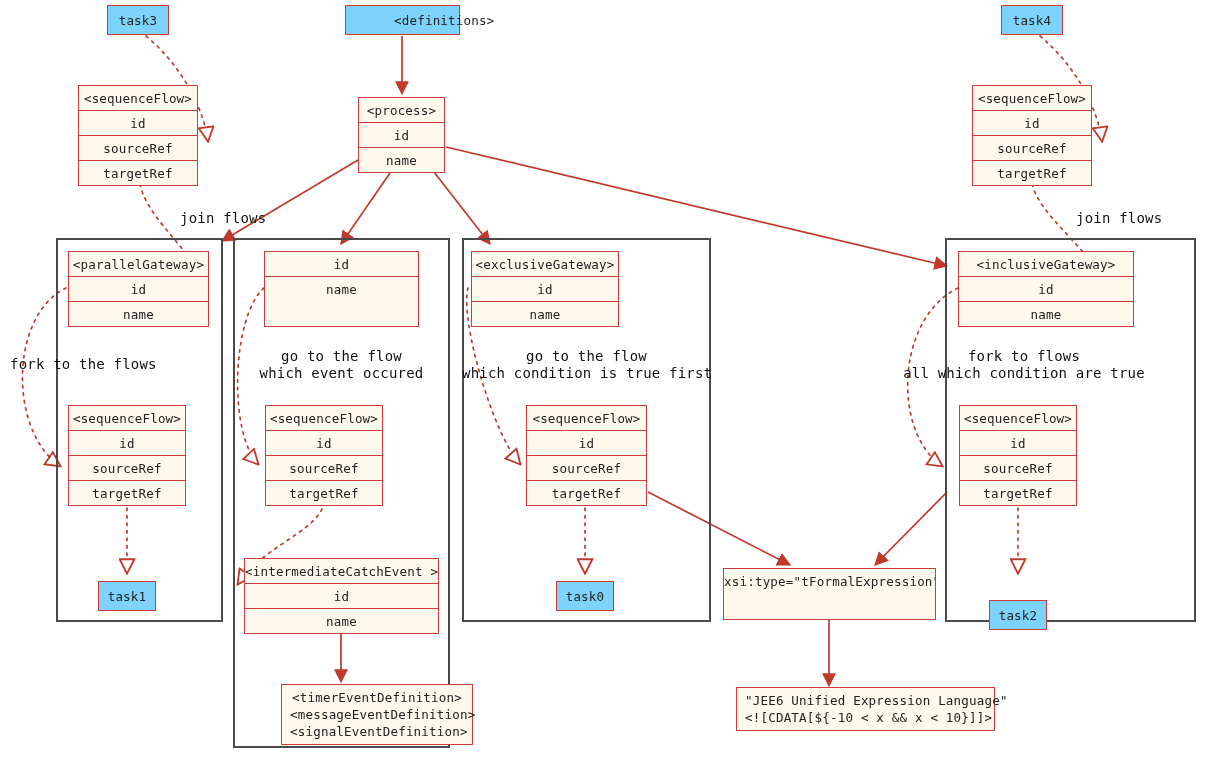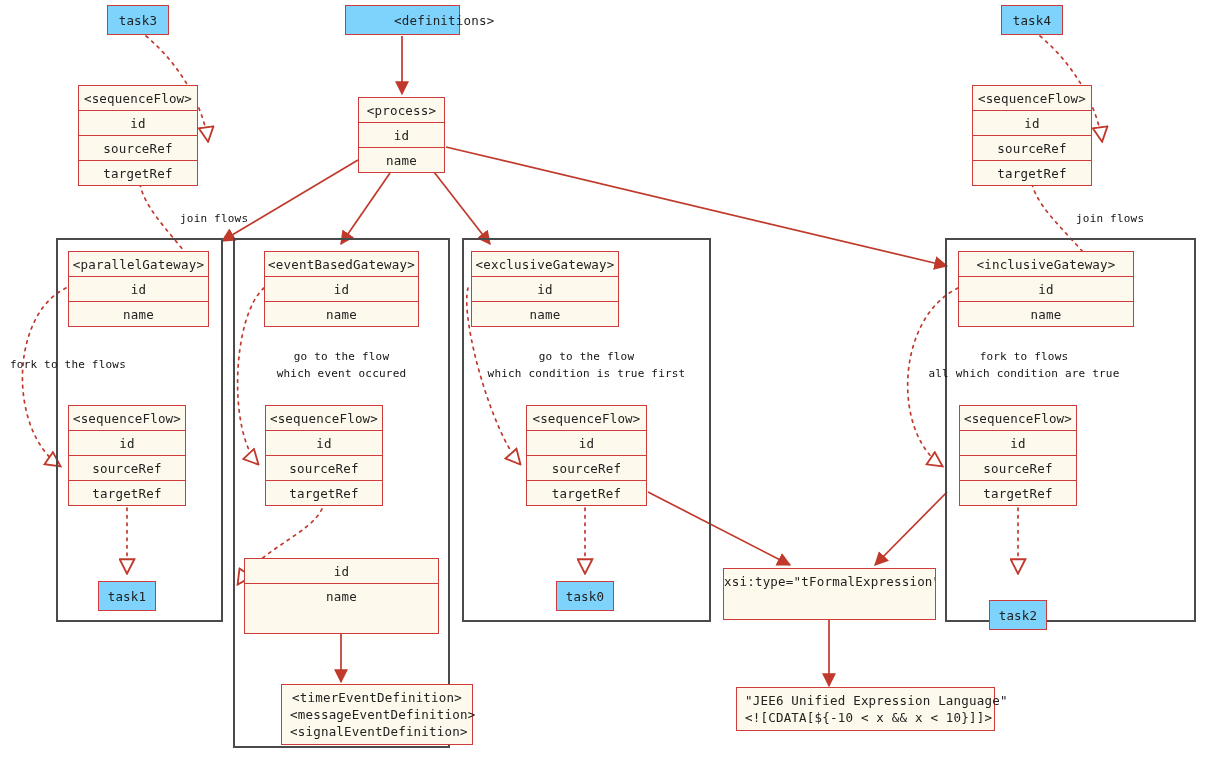--- a/index.html
+++ b/index.html
@@ -69,21 +69,21 @@
     padding:4px 8px;
     white-space:pre;
     letter-spacing:.2px;
     margin-left:36px;
   }
 
   
   .note{
     position:absolute;
     color:#111111;
-    font-size:11px;
+    font-size:14px;
     line-height:17px;
     white-space:pre;
     letter-spacing:.2px;
   }
 </style>
 </head>
 <body>
 
 <div id="stage">
 
@@ -180,21 +180,20 @@
   <div class="note" style="left:180px;top:210px;">join flows</div>
   <div class="note" style="left:1076px;top:210px;">join flows</div>
 
   <div class="cls" style="left:68px;top:251px;width:141px;height:76px;">
     <div class="row">&lt;parallelGateway&gt;</div>
     <div class="row">id</div>
     <div class="row">name</div>
   </div>
 
   <div class="cls" style="left:264px;top:251px;width:155px;height:76px;">
-    <div class="row">&lt;eventBasedGateway&gt;</div>
     <div class="row">id</div>
     <div class="row">name</div>
   </div>
 
   <div class="cls" style="left:471px;top:251px;width:148px;height:76px;">
     <div class="row">&lt;exclusiveGateway&gt;</div>
     <div class="row">id</div>
     <div class="row">name</div>
   </div>
 
@@ -241,20 +240,21 @@
     <div class="row">id</div>
     <div class="row">sourceRef</div>
     <div class="row">targetRef</div>
   </div>
 
   <div class="simple" style="left:98px;top:581px;width:58px;">task1</div>
   <div class="simple" style="left:556px;top:581px;width:58px;">task0</div>
   <div class="simple" style="left:989px;top:600px;width:58px;">task2</div>
 
   <div class="cls" style="left:244px;top:558px;width:195px;height:76px;">
+    <div class="row">&lt;intermediateCatchEvent &gt;</div>
     <div class="row">id</div>
     <div class="row">name</div>
   </div>
 
   <div class="multi" style="left:245px;top:684px;width:192px;">&lt;timerEventDefinition&gt;
 &lt;messageEventDefinition&gt;
 &lt;signalEventDefinition&gt;</div>
 
   <div class="cls" style="left:723px;top:568px;width:213px;height:52px;">
     <div class="row">xsi:type="tFormalExpression"</div>

